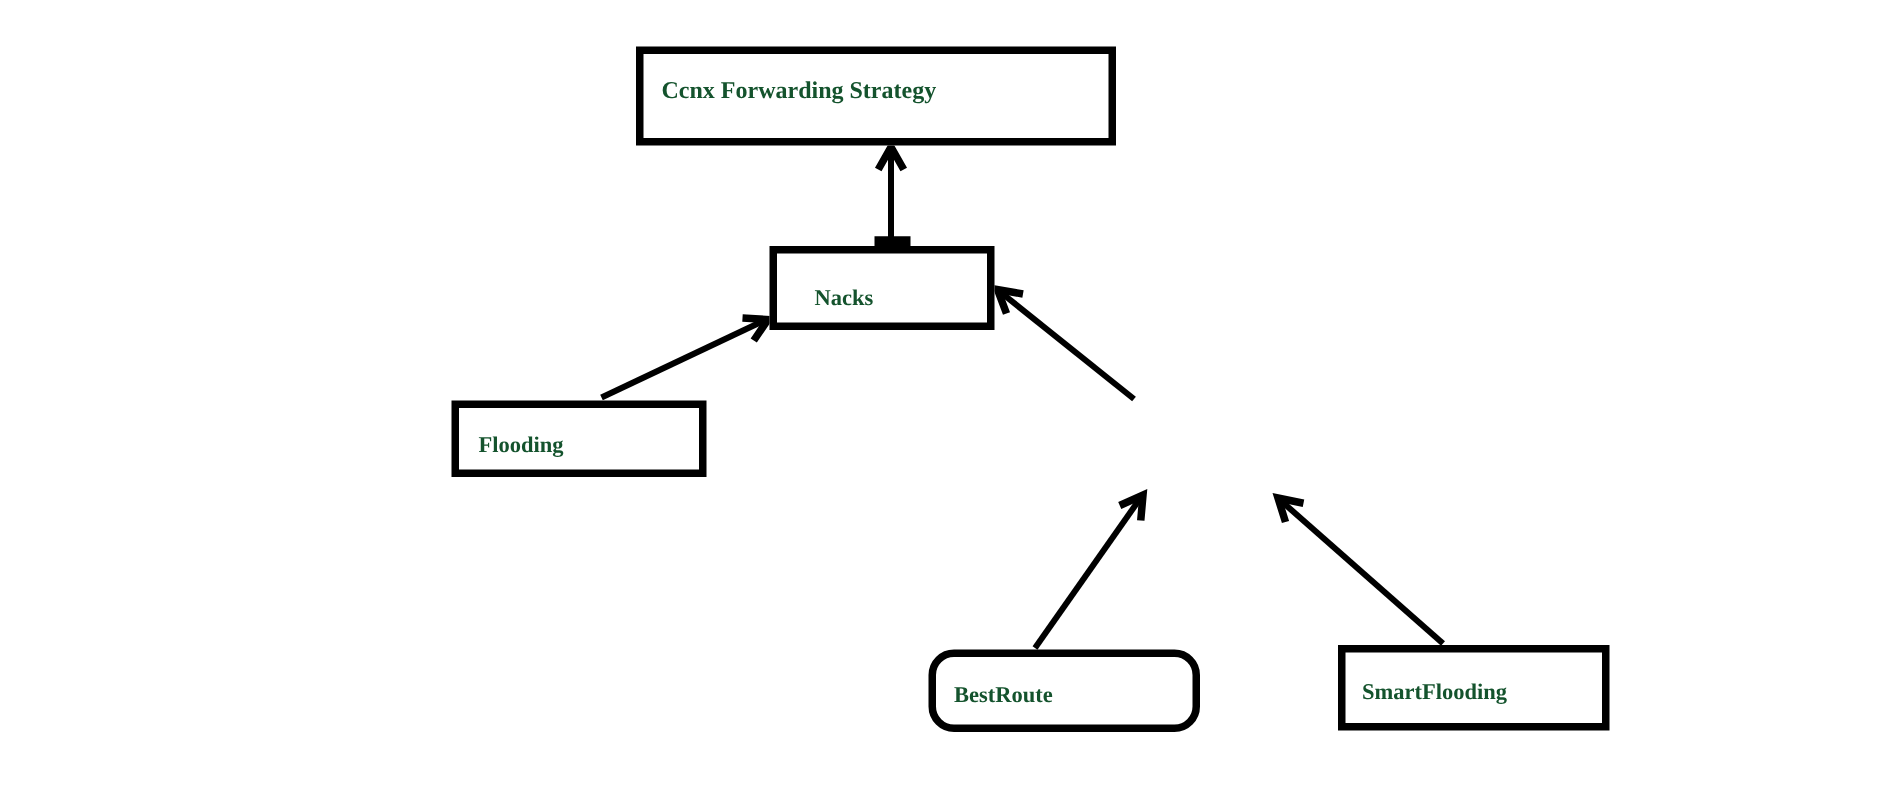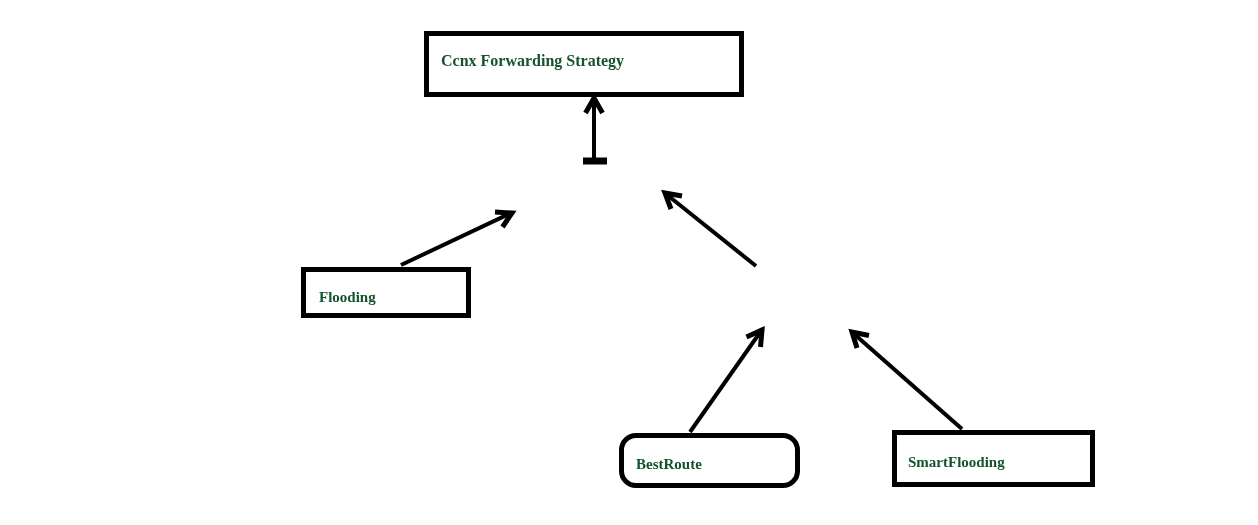--- a/index.html
+++ b/index.html
@@ -40,21 +40,21 @@
   .node-ccnx          { left: 424px; top: 31px;  width: 320px; height: 66px; }
   .node-ccnx .node-label          { left: 12px; top: 17px; font-size: 16px; }
   .node-nacks         { left: 513px; top: 164px; width: 150px; height: 56px; }
   .node-nacks .node-label         { left: 25px; top: 23px; }
   .node-flooding      { left: 301px; top: 267px; width: 170px; height: 51px; text-decoration: underline; }
   .node-flooding .node-label      { left: 13px; top: 18px; }
   .node-gyr           { left: 681px; top: 266px; width: 250px; height: 63px; }
   .node-gyr .node-label           { left: 21px; top: 28px; }
   .node-bestroute     { left: 619px; top: 433px; width: 181px; height: 55px; border-radius: 17px; }
   .node-bestroute .node-label     { left: 12px; top: 19px; }
-  .node-smartflooding { left: 892px; top: 430px; width: 203px; height: 57px; padding-left: 23px; }
+  .node-smartflooding { left: 892px; top: 430px; width: 181px; height: 57px; padding-left: 23px; }
   .node-smartflooding .node-label { left: 11px; top: 20px; }
 
   .arrow-stroke {
     stroke: #000000;
     stroke-width: 4;
     fill: none;
     stroke-linecap: butt;
   }
   .arrow-head {
     stroke: #000000;
@@ -99,20 +99,23 @@
     <g>
       <line class="arrow-stroke" x1="962" y1="429" x2="853" y2="333"></line>
       <polyline class="arrow-head" points="869,335.5 852,332 857,348"></polyline>
     </g>
   </svg>
 
   <div class="node node-ccnx">
     <span class="node-label">Ccnx Forwarding Strategy</span>
   </div>
 
+  <div class="node node-nacks">
+    <span class="node-label">Nacks</span>
+  </div>
 
   <div class="node node-flooding">
     <span class="node-label">Flooding</span>
   </div>
 
 
   <div class="node node-bestroute">
     <span class="node-label">BestRoute</span>
   </div>
 

